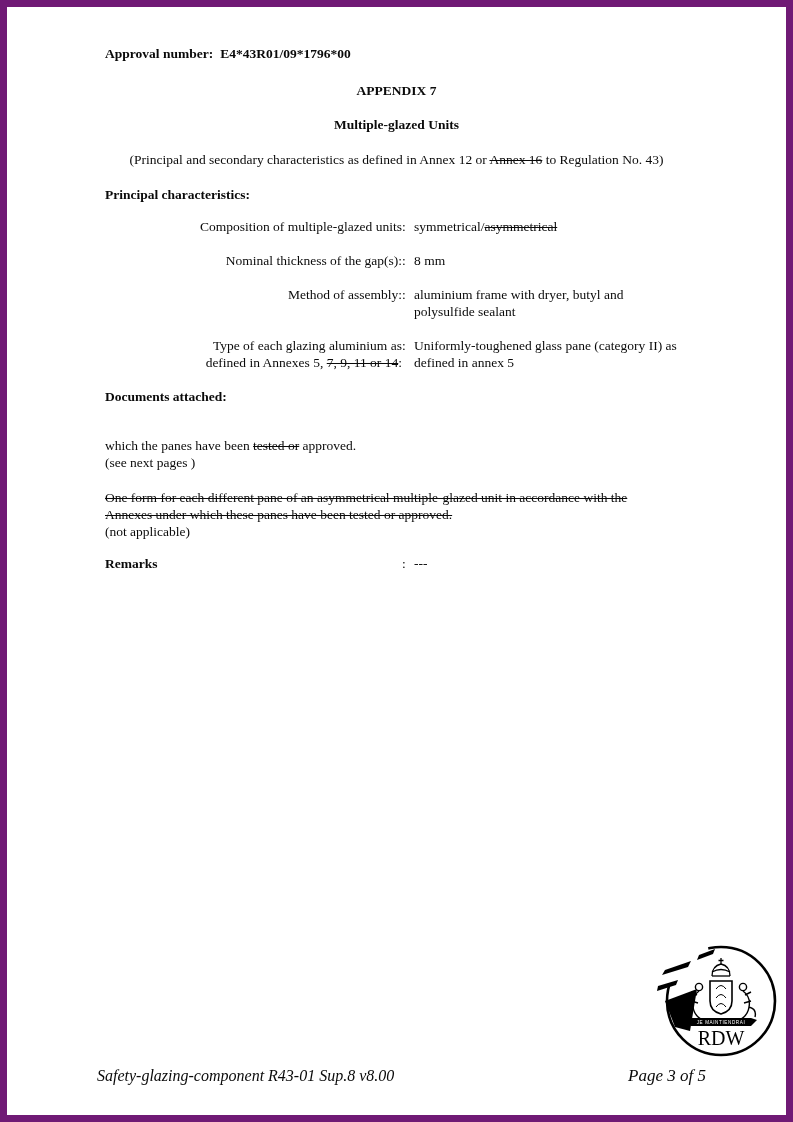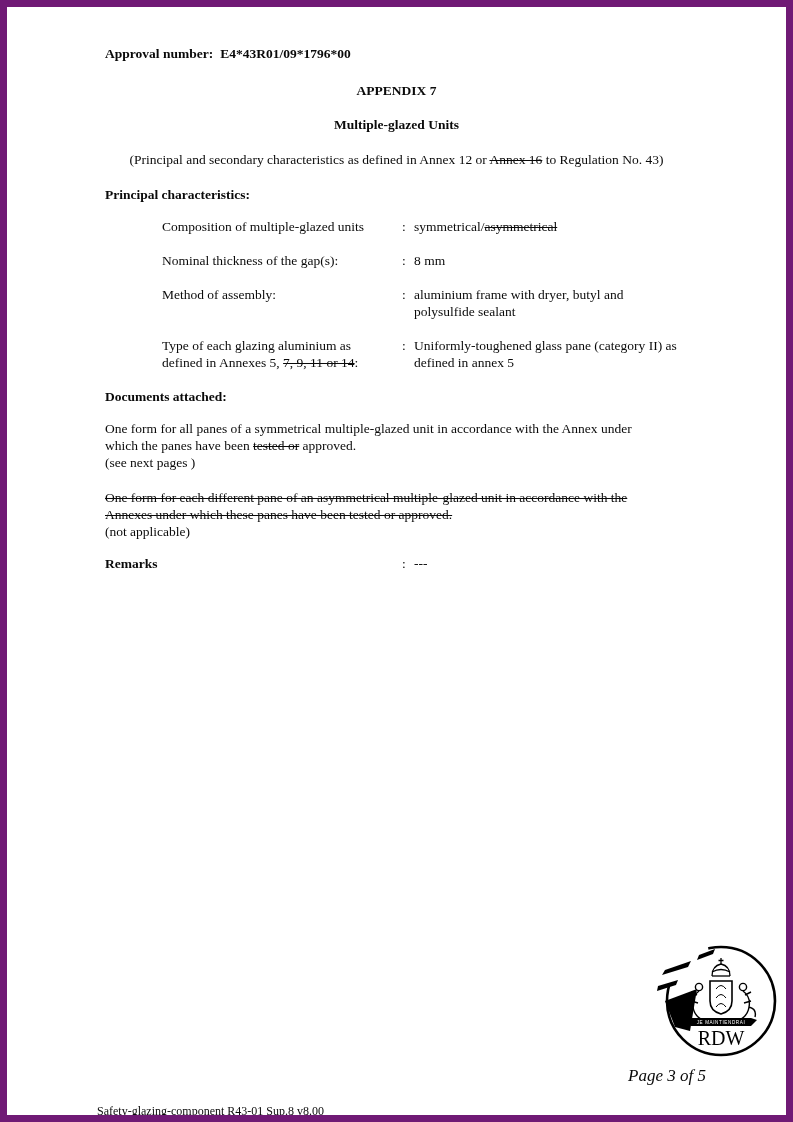--- a/index.html
+++ b/index.html
@@ -29,37 +29,37 @@
   .title    { top: 75px; }
   .subtitle { top: 109px; }
   .intro    { top: 144px; }
   .principal-heading { top: 179px; left: 98px; }
   .documents-heading { top: 381px; left: 98px; }
 
   
   .char-table { top: 211px; left: 155px; width: 562px; }
   .crow { display: flex; align-items: flex-start; margin-bottom: 17px; }
   .crow:last-child { margin-bottom: 0; }
-  .crow .clabel { width: 240px; flex: 0 0 240px; }
+  .crow .clabel { width: 240px; flex: 0 0 240px; text-align: right; }
   .crow .ccolon { width: 12px; flex: 0 0 12px; }
   .crow .cvalue { flex: 1; }
 
   
   .para1 { top: 413px; left: 98px; width: 618px; }
   .para1-note { top: 447px; left: 98px; }
   .para2 { top: 482px; left: 98px; width: 618px; }
   .para2-note { top: 516px; left: 98px; }
 
   
   .remarks { top: 548px; left: 98px; width: 618px; display: flex; }
   .remarks .rlabel { width: 297px; flex: 0 0 297px; }
   .remarks .rcolon { width: 12px; flex: 0 0 12px; }
 
   
-  .footer-left  { top: 1096px; left: 90px;  font-size: 12px; }
+  .footer-left  { top: 1060px; left: 90px;  font-style: italic; font-size: 16px; }
   .footer-right { top: 1060px; right: 80px; font-style: italic; font-size: 17px; }
 
   
   .logo { top: 936px; left: 650px; width: 124px; height: 114px; }
   .logo svg { display: block; width: 100%; height: 100%; }
 </style>
 </head>
 <body>
 
 <div class="page">
@@ -92,21 +92,21 @@
     </div>
     <div class="crow">
       <div class="clabel"><span>Type of each glazing aluminium as</span><br><span>defined in Annexes 5, </span><span class="strike">7, 9, 11 or 14</span><span>:</span></div>
       <div class="ccolon">:</div>
       <div class="cvalue"><span>Uniformly-toughened glass pane (category II) as</span><br><span>defined in annex 5</span></div>
     </div>
   </div>
 
   <div class="abs documents-heading b">Documents attached:</div>
 
-  <div class="abs para1"><span>One form for all panes of a symmetrical multiple-glazed unit in accordance with the Annex under</span><br><span>which the panes have been </span><span class="strike">tested or</span><span> approved.</span></div>
+  <div class="abs para1"><br><span>which the panes have been </span><span class="strike">tested or</span><span> approved.</span></div>
   <div class="abs para1-note">(see next pages )</div>
 
   <div class="abs para2"><span class="strike">One form for each different pane of an asymmetrical multiple-glazed unit in accordance with the</span><br><span class="strike">Annexes under which these panes have been tested or approved.</span></div>
   <div class="abs para2-note">(not applicable)</div>
 
   <div class="abs remarks">
     <div class="rlabel b">Remarks</div>
     <div class="rcolon">:</div>
     <div class="rvalue">---</div>
   </div>

